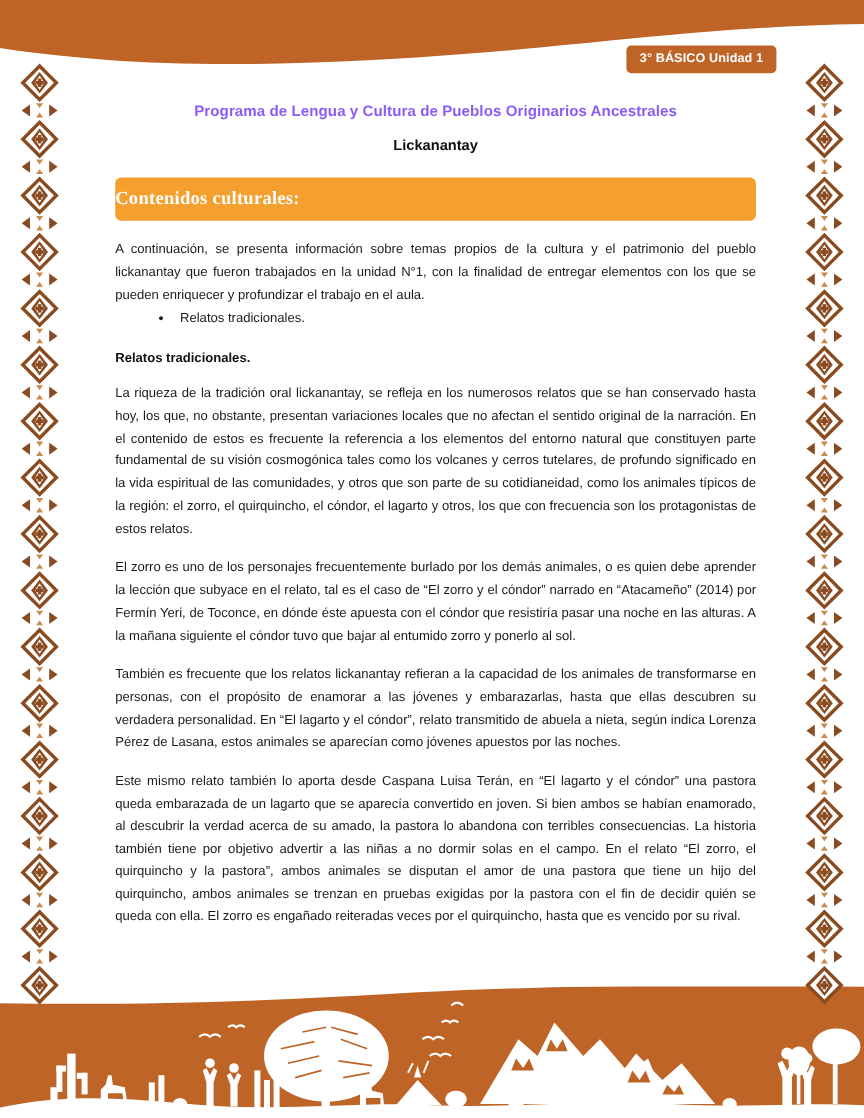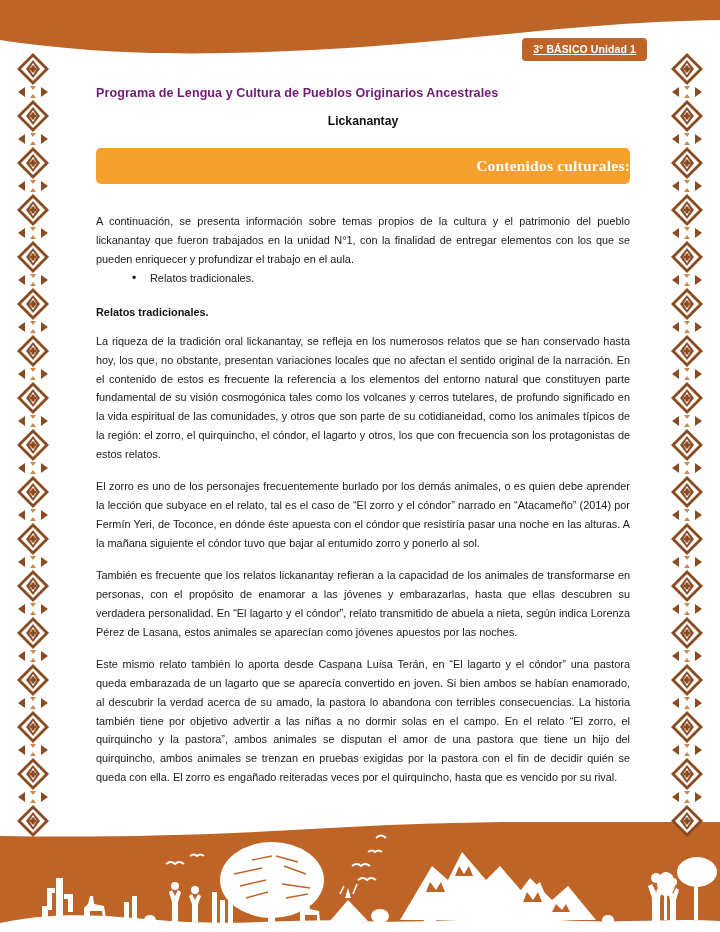--- a/index.html
+++ b/index.html
@@ -30,21 +30,20 @@
     top: 38px; right: 73px;
     background: #bf6427;
     color: #ffffff;
     font-size: 10.5px;
     font-weight: 600;
     padding: 5px 11px 6px 11px;
     border-radius: 4px;
     letter-spacing: .1px;
     z-index: 5;
     white-space: nowrap;
-    text-decoration: underline;
   }
 
   
   .side-border {
     position: absolute;
     top: 52px;
     width: 34px;
     height: 790px;
     z-index: 3;
   }
@@ -54,59 +53,60 @@
 
   
   .page-content {
     position: absolute;
     top: 86px; left: 96px;
     width: 534px;
     z-index: 4;
   }
 
   .doc-title {
+    text-align: center;
     font-size: 12.6px;
     font-weight: bold;
-    color: #701a75;
+    color: #8b5cf6;
     margin: 0 0 8px 0;
     letter-spacing: .05px;
   }
   .doc-subtitle {
     text-align: center;
     font-size: 12.2px;
     font-weight: bold;
     color: #111;
     margin: 14px 0 16px 0;
   }
 
   .section-banner {
     margin-top: 20px;
     background: #f5a02e;
     border-radius: 5px;
     height: 36px;
     display: flex;
     align-items: center;
-    justify-content: flex-end;
+    justify-content: flex-start;
   }
   .section-banner-text {
     font-family: "Liberation Serif", serif;
     font-weight: bold;
     font-size: 15.5px;
     color: #ffffff;
     letter-spacing: .2px;
   }
 
   p.body-text {
     font-size: 10.9px;
     line-height: 1.72;
     text-align: justify;
     margin: 14px 0 0 0;
     color: #1a1a1a;
   }
-  p.body-text.first { margin-top: 28px; }
+  p.body-text.first { margin-top: 15px; }
 
   .bullet-list {
     list-style: none;
     margin: 1px 0 0 0;
     padding: 0 0 0 36px;
   }
   .bullet-list li {
     font-size: 10.9px;
     line-height: 1.72;
     position: relative;

